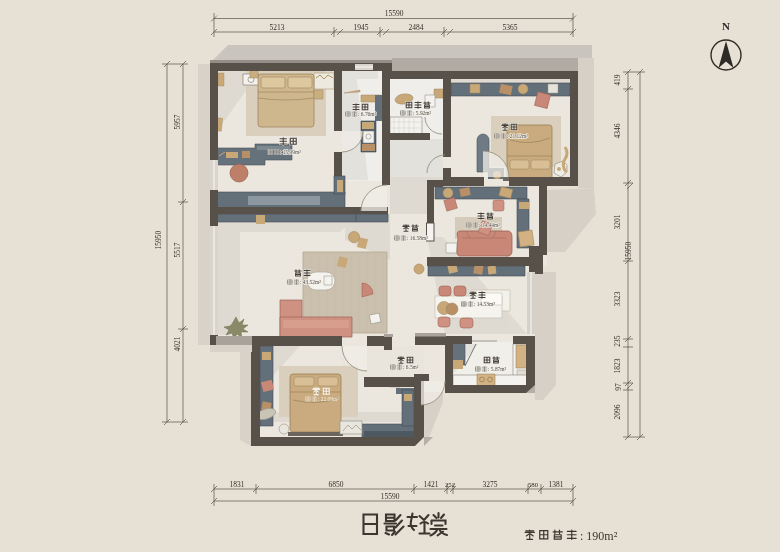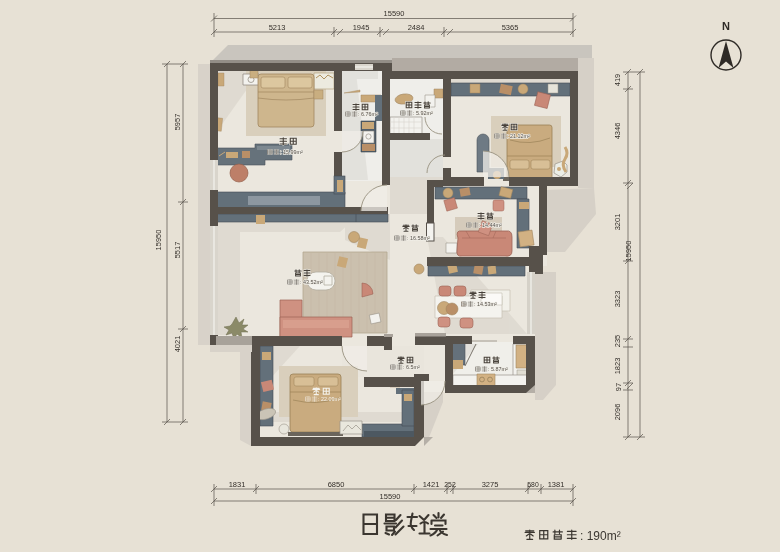--- a/index.html
+++ b/index.html
@@ -1,17 +1,17 @@
 <!DOCTYPE html>
 <html><head>
 <meta charset="utf-8">
 <style>
 html,body{margin:0;padding:0;background:#e7e1d5;}
 #page{position:relative;width:780px;height:552px;overflow:hidden;background:#e7e1d5;
-font-family:Liberation Sans, sans-serif;}
+font-family:Liberation Serif, serif;}
 svg{display:block;}
 </style>
 </head>
 <body>
 <div id="page">
 <svg width="780" height="552" viewBox="0 0 780 552">
 <defs>
 
 <g id="cjA">
           <path fill="none" stroke-linecap="round" d="M1.2 2 H8.8 M1.2 5 H8.8 M1.2 8.2 H8.8 M5 1 V9"></path>

